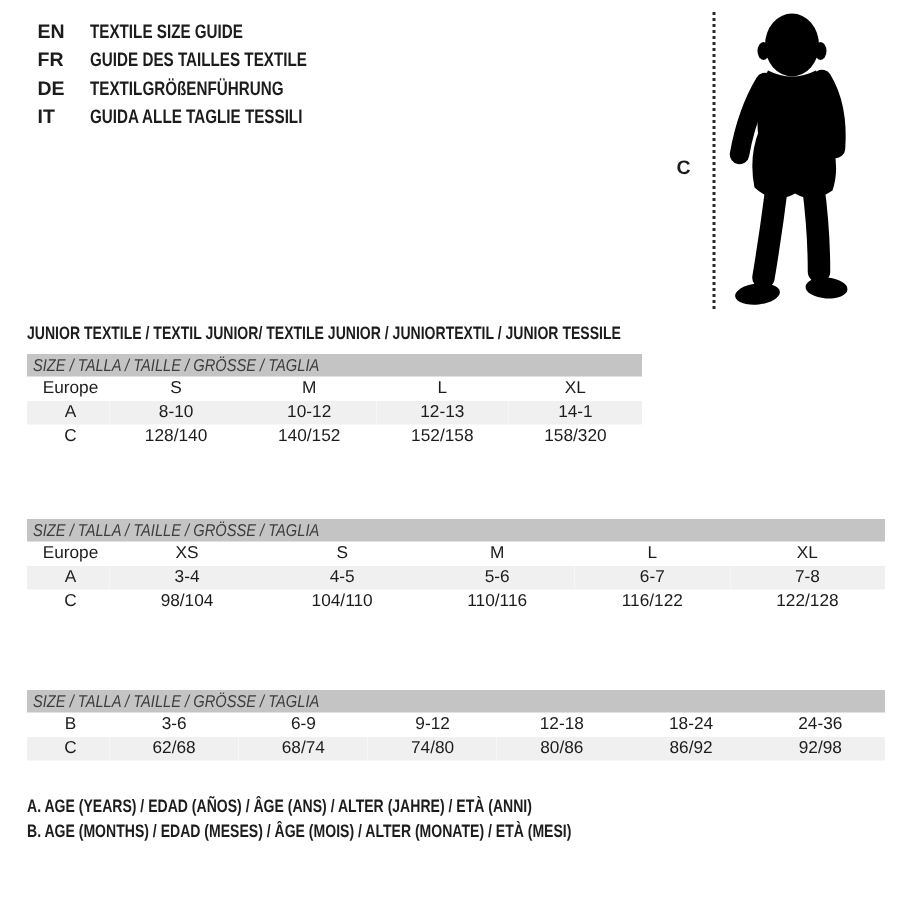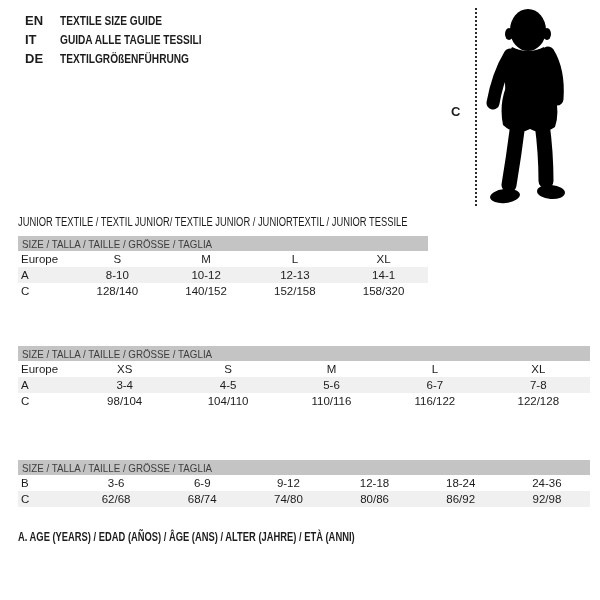--- a/index.html
+++ b/index.html
@@ -25,53 +25,57 @@
 
   
   .height-line {
     position: absolute; left: 475px; top: 8px; height: 198px; width: 0;
     border-left: 2px dotted #2b2b2b;
   }
   .height-label { position: absolute; left: 451px; top: 104px; font-weight: bold; font-size: 13px; }
   .baby-svg { position: absolute; left: 482px; top: 5px; }
 
   
-  .tbl-title { position: absolute; left: 18px; font-weight: normal; font-size: 12px; line-height: 14px; white-space: nowrap; text-align: center; }
+  .tbl-title { position: absolute; left: 18px; font-weight: bold; font-size: 12px; line-height: 14px; white-space: nowrap; text-align: center; }
   .tbl-title sub { font-size: 7.5px; vertical-align: -2px; }
 
   
   .size-table { position: absolute; left: 18px; border-collapse: collapse; table-layout: fixed; font-size: 11.5px; }
   .size-table td { padding: 0; height: 16px; text-align: center; white-space: nowrap; overflow: hidden; vertical-align: middle; }
-  .size-table td.rowlab { text-align: left; padding-left: 3px; }
+  .size-table td.rowlab { text-align: center; padding-left: 3px; }
   .size-table tr.header-bar td {
-    background: #c4c4c4; color: #3d3d3d; text-align: left; height: 15px; padding-left: 4px;
+    background: #c4c4c4; color: #3d3d3d; text-align: left; height: 15px; padding-left: 4px; font-style: italic;
   }
   .size-table tr.stripe td { background: #f0f0f0; }
 
   
   .footnotes { position: absolute; left: 18px; top: 529px; font-weight: bold; font-size: 12px; line-height: 17px; }
   .footnotes div { white-space: nowrap; }
 </style>
 </head>
 <body>
 
 <div class="canvas">
 
   <div class="lang-list">
     <div class="lang-row">
       <span class="lang-code">EN</span>
       <span class="lang-label cond">TEXTILE SIZE GUIDE</span>
     </div>
     <div class="lang-row">
+      <span class="lang-code">FR</span>
+      <span class="lang-label cond">GUIDE DES TAILLES TEXTILE</span>
+    </div>
+    <div class="lang-row">
+      <span class="lang-code">DE</span>
+      <span class="lang-label cond">TEXTILGRÖßENFÜHRUNG</span>
+    </div>
+    <div class="lang-row">
       <span class="lang-code">IT</span>
       <span class="lang-label cond">GUIDA ALLE TAGLIE TESSILI</span>
-    </div>
-    <div class="lang-row">
-      <span class="lang-code">DE</span>
-      <span class="lang-label cond">TEXTILGRÖßENFÜHRUNG</span>
     </div>
   </div>
 
   <div class="height-line"></div>
   <div class="height-label">C</div>
   <svg class="baby-svg" width="100" height="202" viewBox="0 0 100 202" fill="#000000">
     <ellipse cx="46" cy="25" rx="18" ry="21"></ellipse>
     <ellipse cx="27" cy="29" rx="4" ry="6"></ellipse>
     <ellipse cx="65" cy="29" rx="4" ry="6"></ellipse>
     <path d="M30 42 Q46 50 62 42 Q72 60 70 90 L24 90 Q20 60 30 42 Z"></path>
@@ -193,15 +197,16 @@
       <td>74/80</td>
       <td>80/86</td>
       <td>86/92</td>
       <td>92/98</td>
     </tr>
   </tbody>
     </table>
 
   <div class="footnotes">
     <div><span class="cond">A. AGE (YEARS) / EDAD (AÑOS) / ÂGE (ANS) / ALTER (JAHRE) / ETÀ (ANNI)</span></div>
+    <div><span class="cond">B. AGE (MONTHS) / EDAD (MESES) / ÂGE (MOIS) / ALTER (MONATE) / ETÀ (MESI)</span></div>
   </div>
 
 </div>
 
 </body></html>

